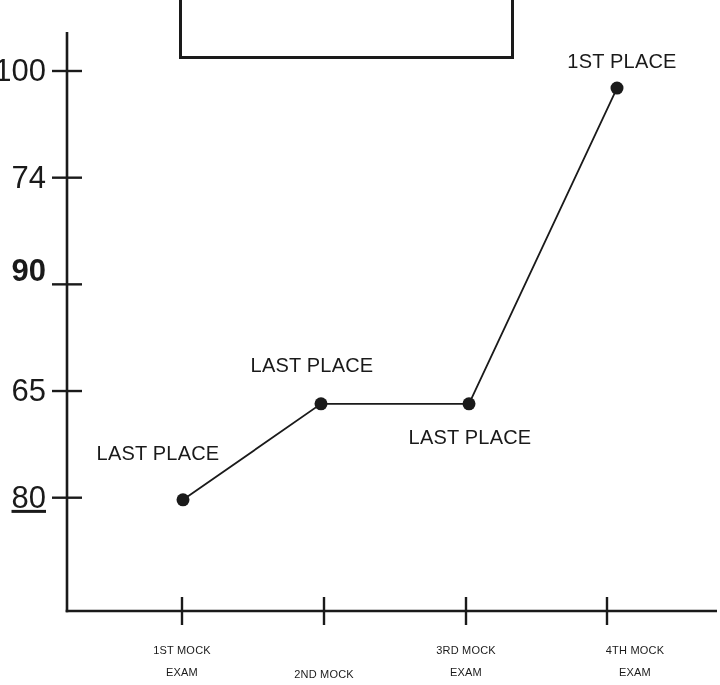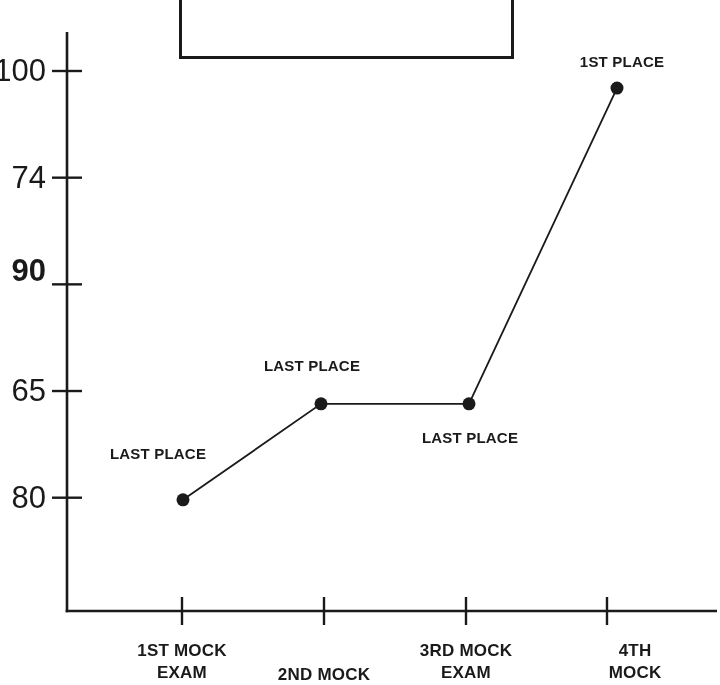--- a/index.html
+++ b/index.html
@@ -35,32 +35,32 @@
     position: absolute;
     font-size: 31px;
     font-weight: 500;
     line-height: 1;
     transform: translateY(-52%);
     text-align: right;
     white-space: nowrap;
   }
   .x-category-label {
     position: absolute;
-    font-size: 17px;
-    font-weight: 700;
+    font-size: 11px;
+    font-weight: 400;
     line-height: 21.5px;
     letter-spacing: 0.2px;
     text-align: center;
     transform: translateX(-50%);
     white-space: pre-line;
   }
   .point-annotation {
     position: absolute;
-    font-size: 15px;
-    font-weight: 700;
+    font-size: 20px;
+    font-weight: 400;
     letter-spacing: 0.2px;
     white-space: nowrap;
     transform: translate(-50%, -50%);
   }
 </style>
 </head>
 <body>
 
 <div class="chart-root">
   <svg class="chart-svg" viewBox="0 0 720 685" xmlns="http://www.w3.org/2000/svg">
@@ -76,21 +76,21 @@
       <line x1="466" y1="597" x2="466" y2="625" stroke="#1a1a1a" stroke-width="2.4"></line>
       <line x1="607" y1="597" x2="607" y2="625" stroke="#1a1a1a" stroke-width="2.4"></line>
       <polyline points="183,499.83349999999984 321,403.82599999999985 469,403.82599999999985 617,88.06799999999993" fill="none" stroke="#1a1a1a" stroke-width="1.8"></polyline>
       <circle cx="183" cy="499.83349999999984" r="6.5" fill="#1a1a1a"></circle>
       <circle cx="321" cy="403.82599999999985" r="6.5" fill="#1a1a1a"></circle>
       <circle cx="469" cy="403.82599999999985" r="6.5" fill="#1a1a1a"></circle>
       <circle cx="617" cy="88.06799999999993" r="6.5" fill="#1a1a1a"></circle>
     </svg>
   <div class="title-box"></div>
   <div id="yLabels">
-      <span class="y-tick-label" style="right: 674px; top: 497.7px;">80</span>
+      <span class="y-tick-label" style="right: 674px; top: 497.7px; text-decoration: underline;">80</span>
       <span class="y-tick-label" style="right: 674px; top: 391.025px;">65</span>
       <span class="y-tick-label" style="right: 674px; top: 271px; font-weight: bold;">90</span>
       <span class="y-tick-label" style="right: 674px; top: 177.675px;">74</span>
       <span class="y-tick-label" style="right: 674px; top: 71px;">100</span>
     </div>
   <div id="xLabels">
       <div class="x-category-label" style="left: 182px; top: 640px;">1ST MOCK
 EXAM</div>
       <div class="x-category-label" style="left: 324px; top: 640px; margin-top: 24px;">2ND MOCK
 EXAM</div>

